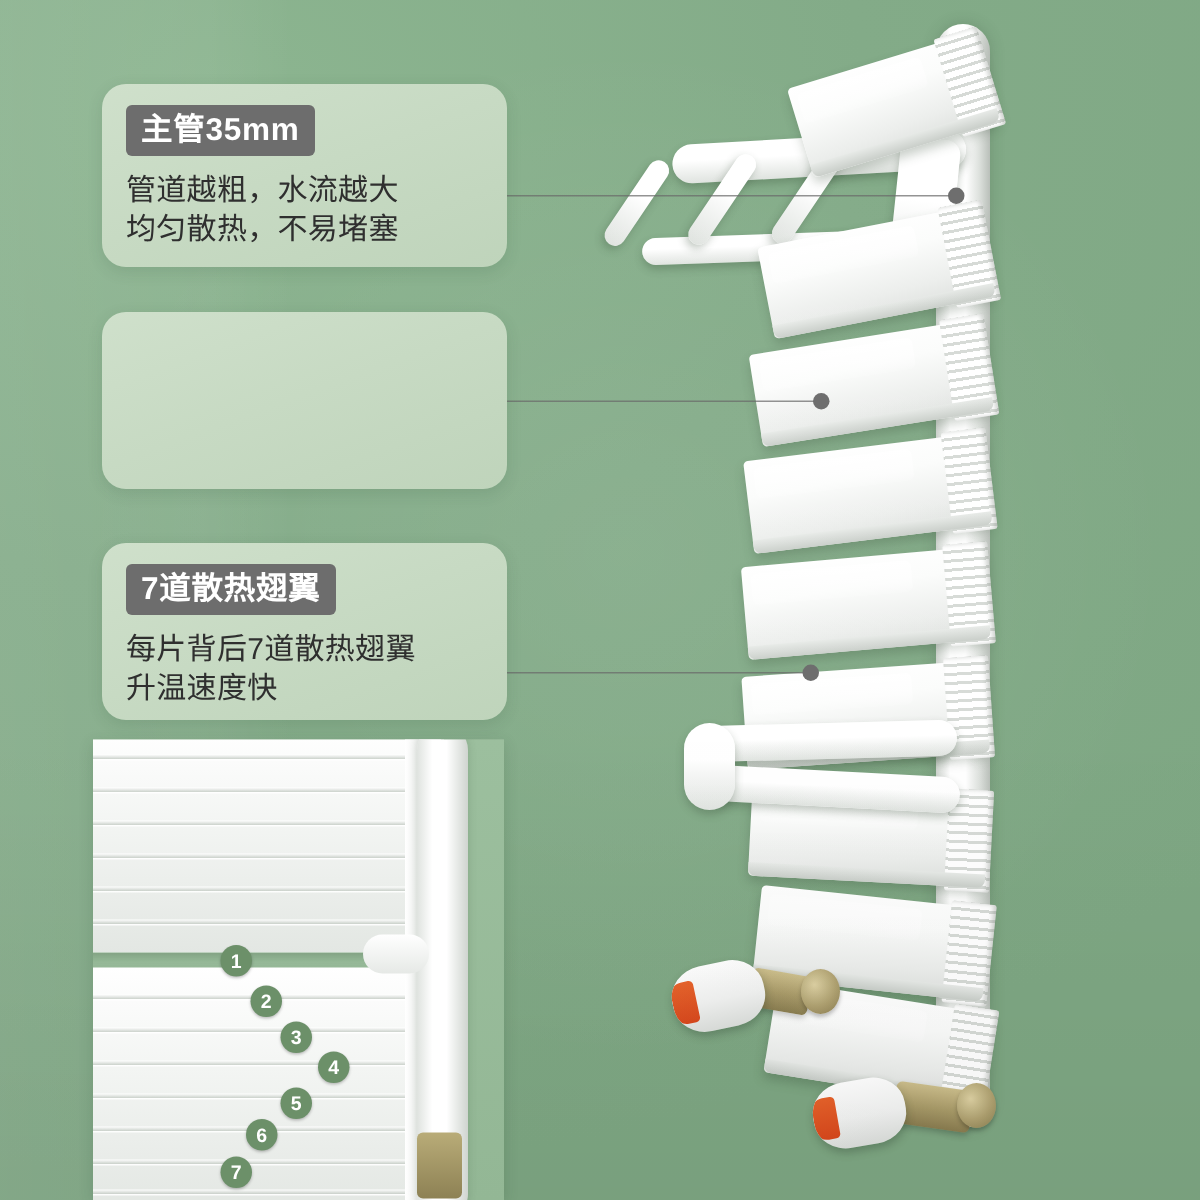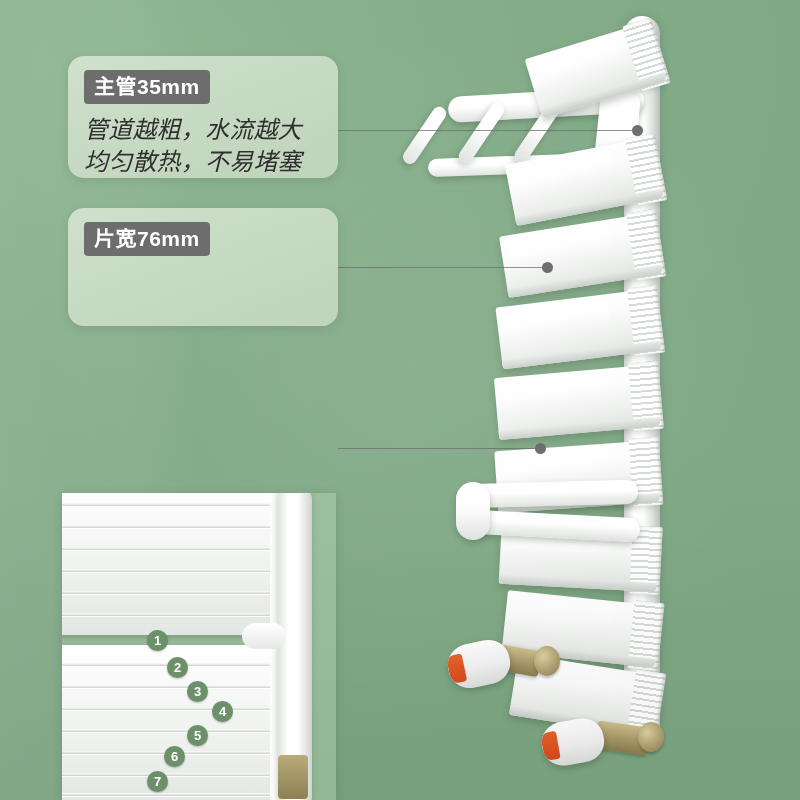--- a/index.html
+++ b/index.html
@@ -62,25 +62,24 @@
     font-weight: bold;
     line-height: 1;
     padding: 6px 10px 7px 10px;
     border-radius: 4px;
     letter-spacing: 0.5px;
     white-space: nowrap;
   }
   .card-body {
     margin-top: 10px;
     color: #2f2f2f;
-    font-size: 24px;
+    font-size: 20px;
     line-height: 1.32;
     white-space: pre-line;
     letter-spacing: 0.2px;
-    font-style: italic;
   }
 
   
   .leader {
     position: absolute;
     height: 1px;
     background: rgba(105,105,105,0.72);
   }
   .leader-dot {
     position: absolute;
@@ -336,23 +335,27 @@
   <div class="leader" style="left:338px; top:448px; width:202px;"></div>
   <div class="leader-dot" style="left:535px; top:443px;"></div>
 
   <div class="card card-1">
     <div class="chip">主管35mm</div>
     <div class="card-body">管道越粗，水流越大
 均匀散热，不易堵塞</div>
   </div>
 
   <div class="card card-2">
-    <div class="chip">片宽76mm</div>
-  </div>
-
+  </div>
+
+  <div class="card card-3">
+    <div class="chip">7道散热翅翼</div>
+    <div class="card-body">每片背后7道散热翅翼
+升温速度快</div>
+  </div>
 
   <div class="inset">
     <div class="inset-bg"></div>
 
     <div class="fin-block" style="top:-6px; height:148px;">
       <div class="fin-lines">
         <span style="top:16px;"></span>
           <span style="top:38px;"></span>
         <span style="top:60px;"></span>
           <span style="top:82px;"></span>

